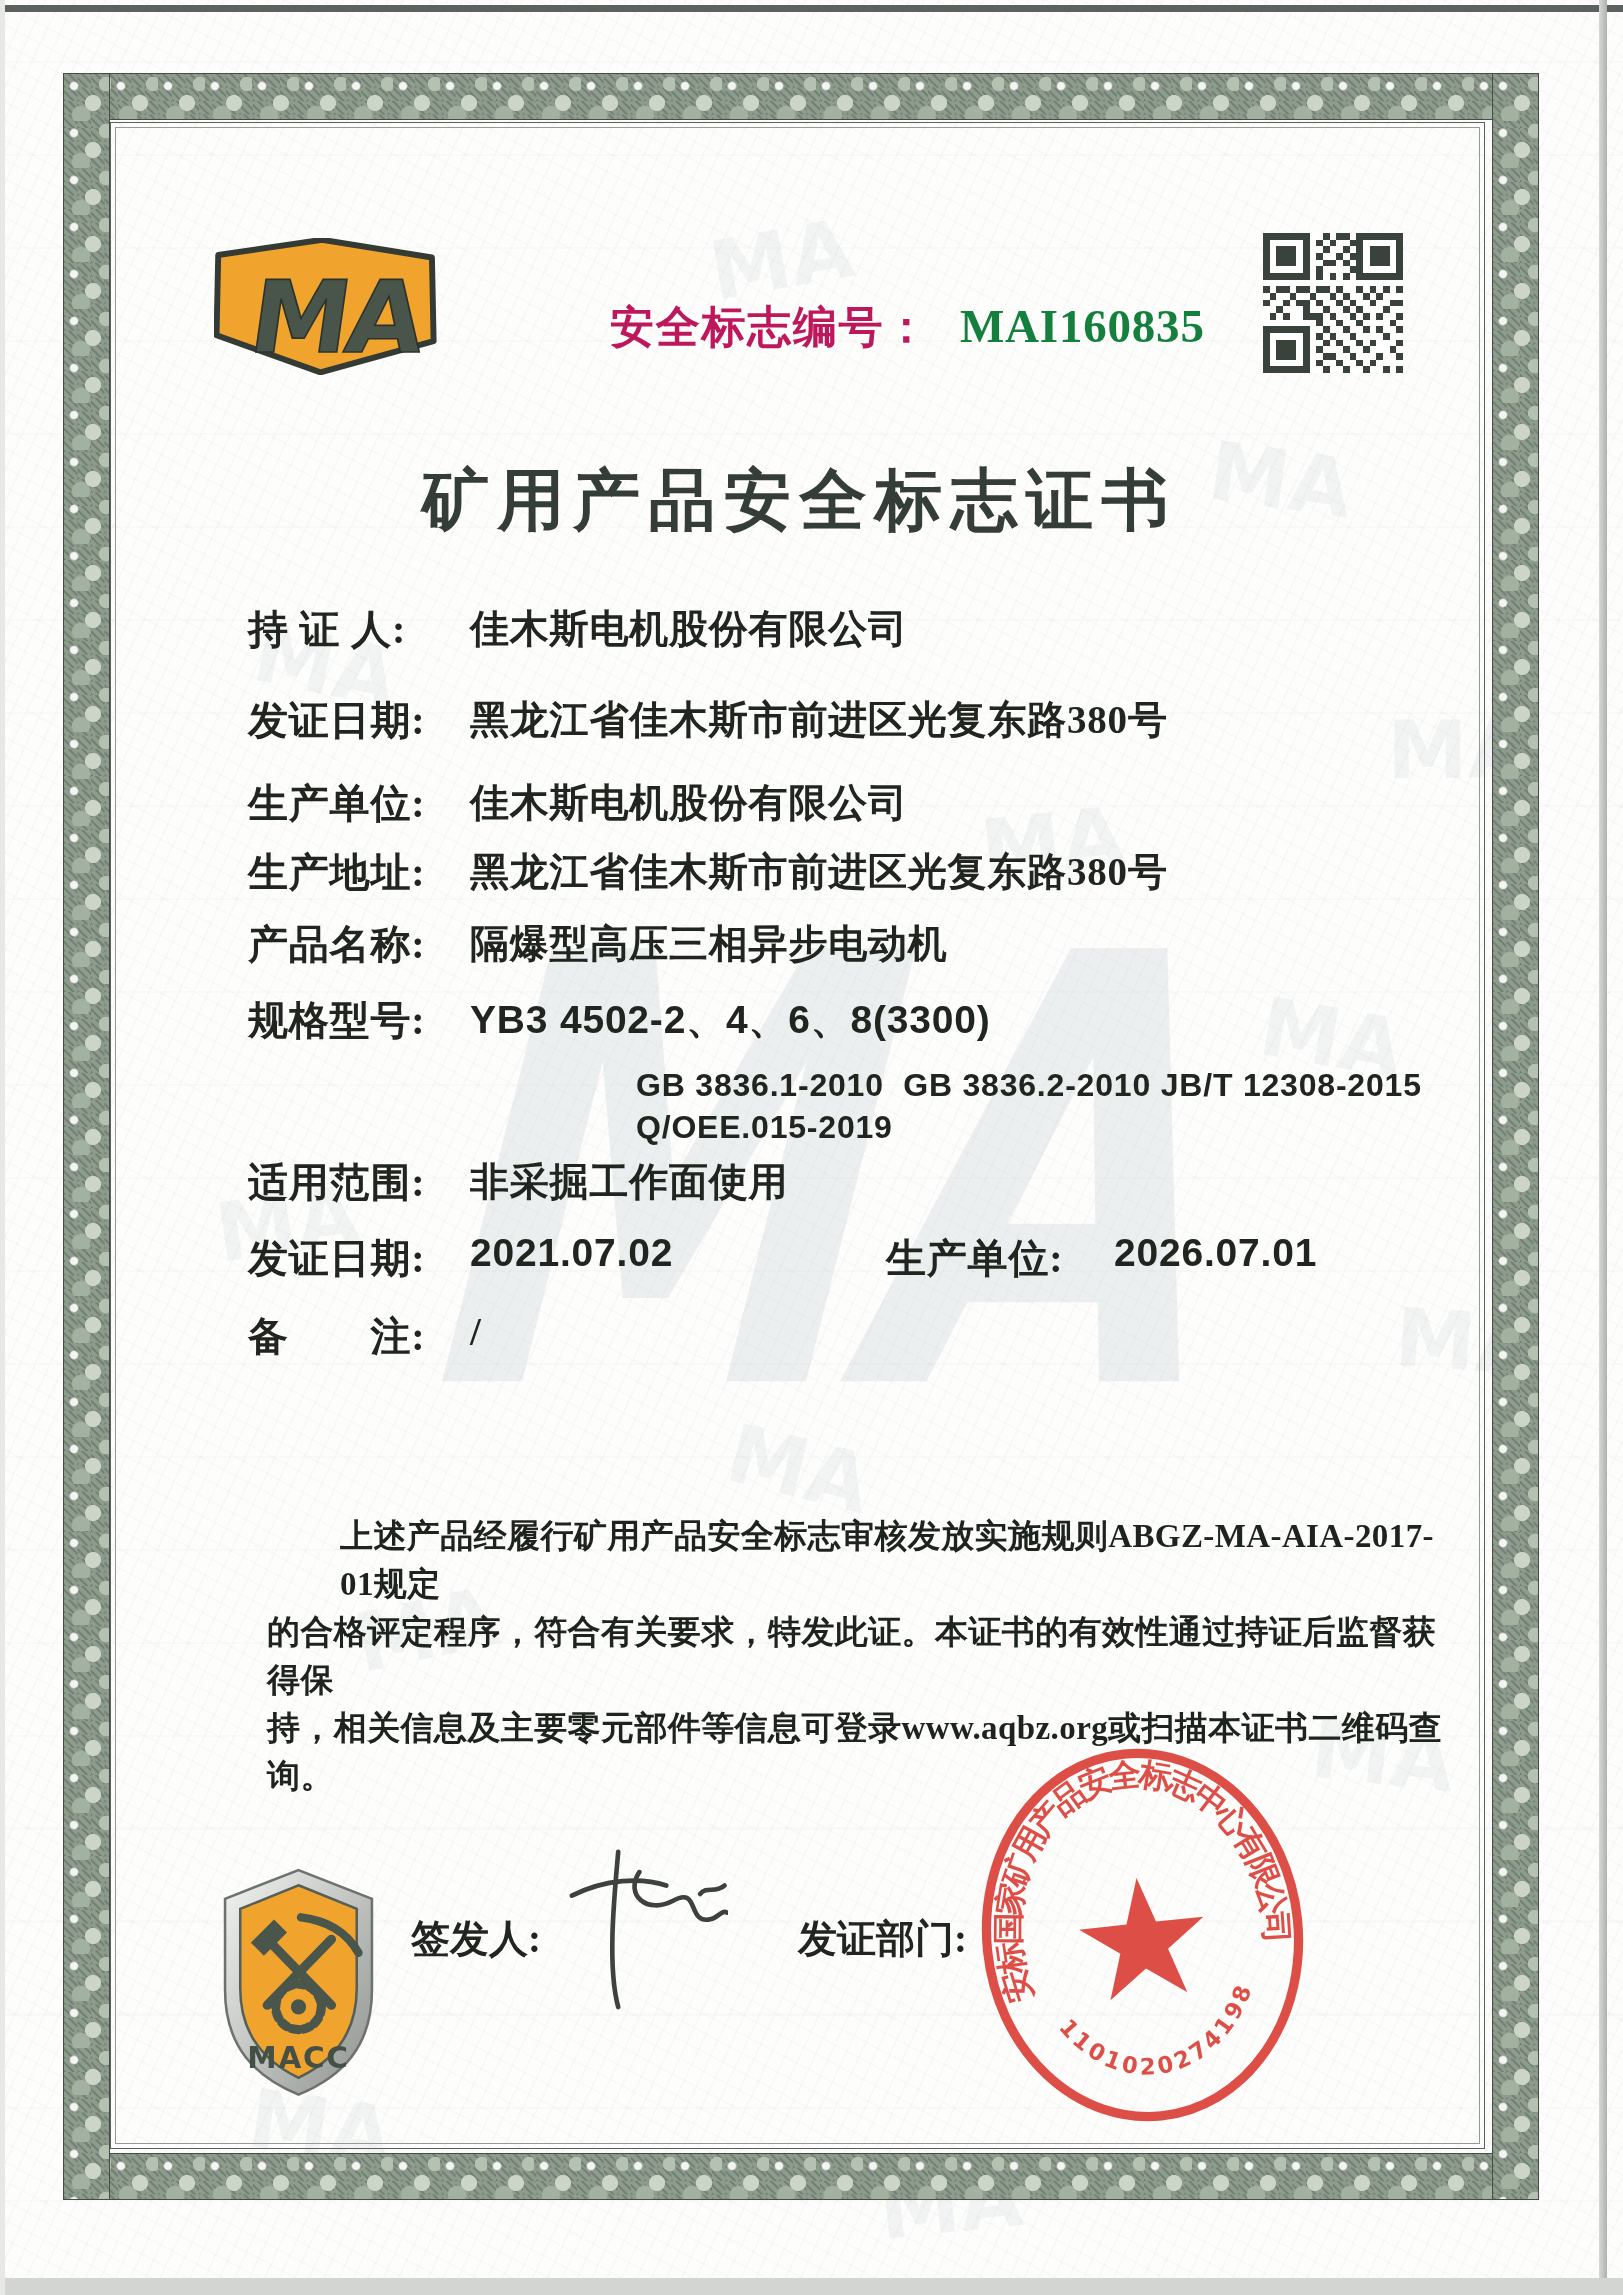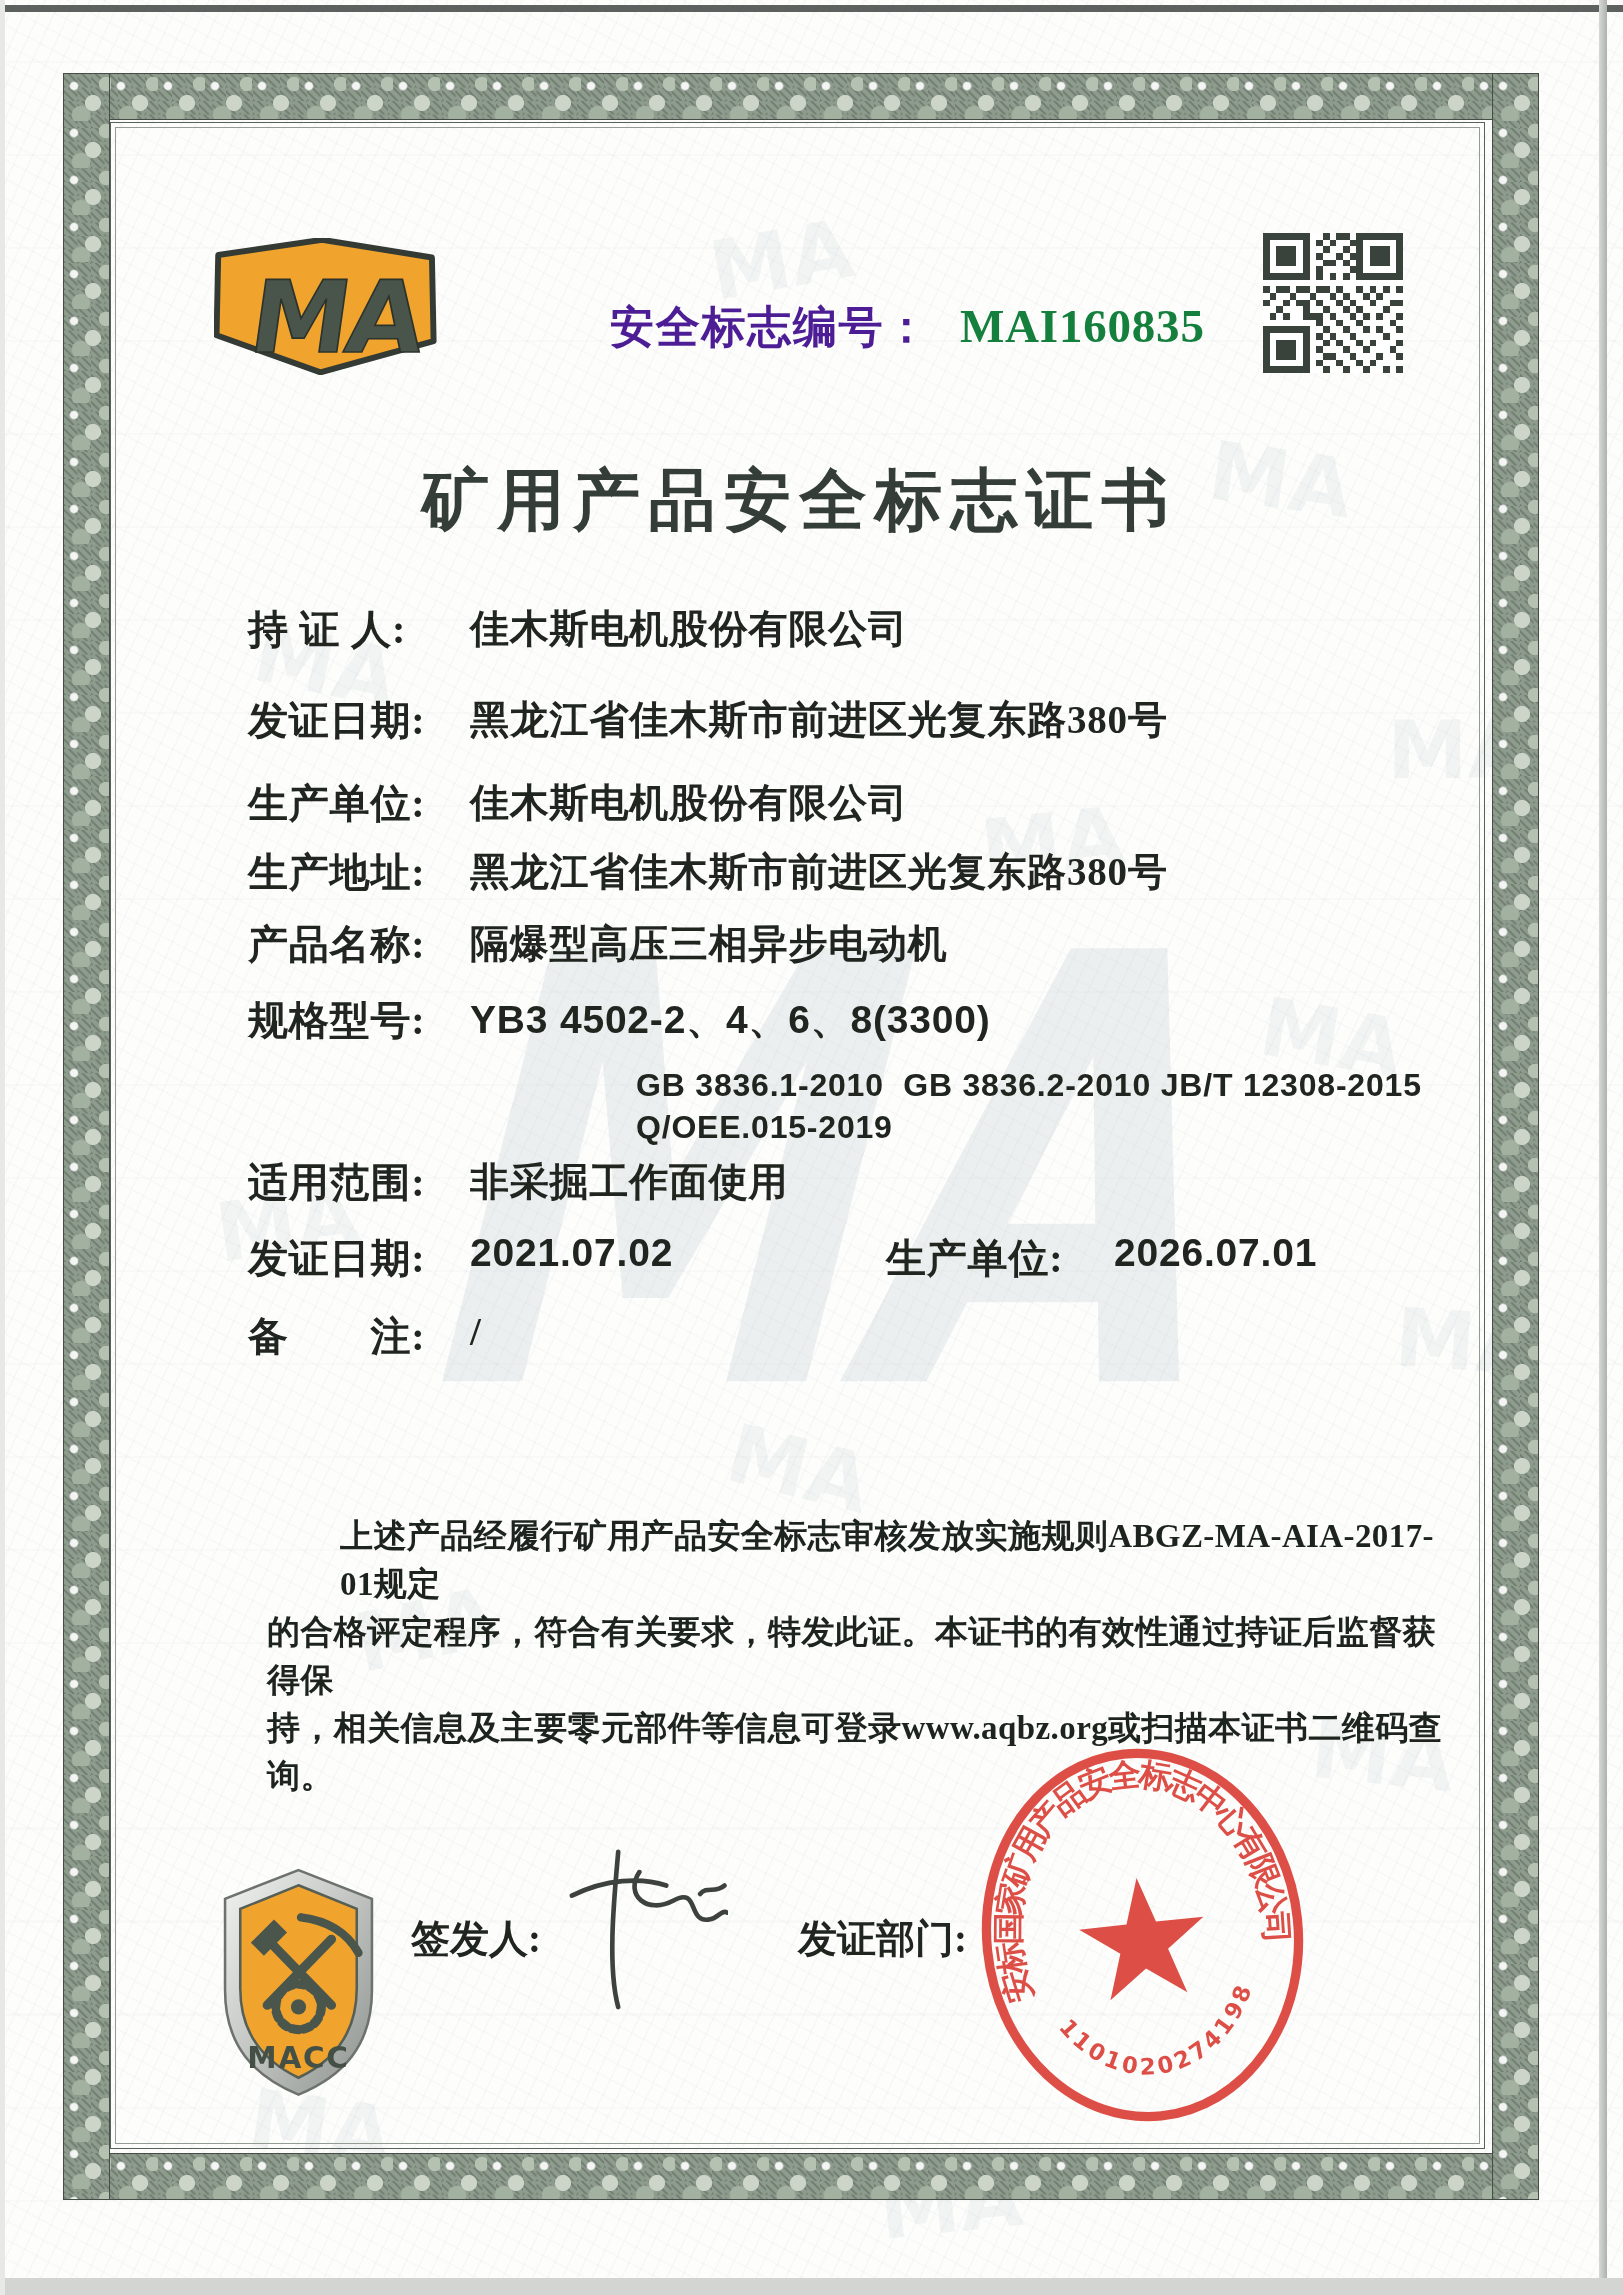--- a/index.html
+++ b/index.html
@@ -56,21 +56,21 @@
     transform:scale(1.02,1.35) skewX(-8deg);transform-origin:top left;
     pointer-events:none;white-space:nowrap;
   }
   .wm-tile{
     position:absolute;font-family:"DejaVu Sans",sans-serif;font-weight:700;
     font-size:81px;color:rgba(118,140,152,.08);pointer-events:none;line-height:1;
   }
 
   
   .certno{position:absolute;left:610px;top:298px;display:flex;gap:30px;align-items:baseline;white-space:nowrap;}
-  .certno .lab{font-size:44px;font-weight:700;color:#4c1d95;letter-spacing:1.7px;}
+  .certno .lab{font-size:44px;font-weight:700;color:#be185d;letter-spacing:1.7px;}
   .certno .val{font-size:47px;font-weight:700;font-family:"Liberation Serif","DejaVu Serif",serif;color:#15803d;letter-spacing:0.8px;}
 
   .title{
     position:absolute;left:112px;top:455px;width:1375px;text-align:center;
     font-size:67px;font-weight:800;letter-spacing:8.5px;color:#343d37;white-space:nowrap;
   }
 
   
   .f-lab{position:absolute;font-size:40px;font-weight:700;color:#20261f;white-space:nowrap;letter-spacing:0.8px;}
   .f-val{position:absolute;font-size:39px;font-weight:700;color:#20261f;white-space:pre;letter-spacing:0.8px;}

